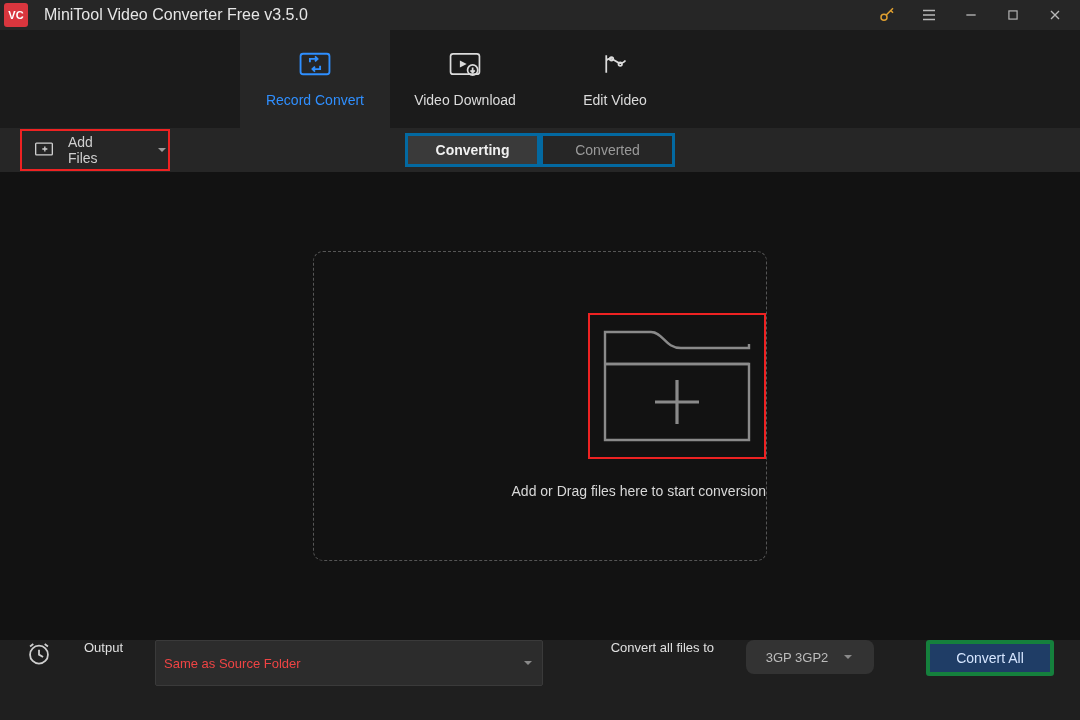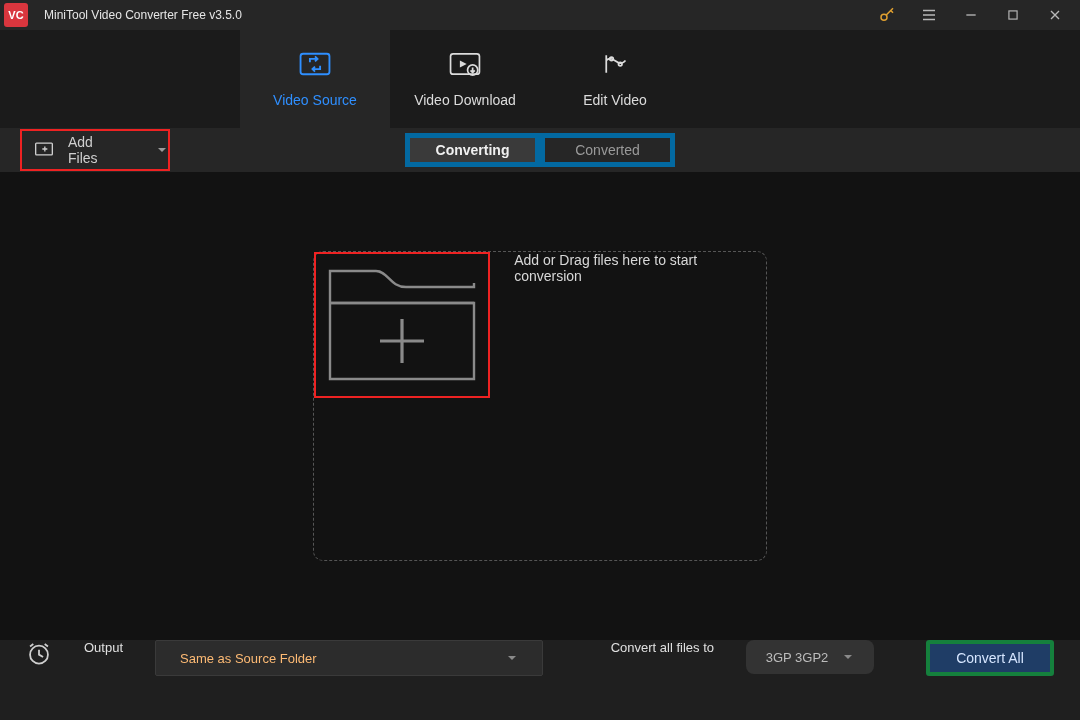--- a/index.html
+++ b/index.html
@@ -2,51 +2,51 @@
 <html><head>
 <meta charset="utf-8">
 <style>
   * { box-sizing: border-box; margin: 0; padding: 0; }
   html, body { width: 1080px; height: 720px; overflow: hidden; font-family: -apple-system, "Segoe UI", Arial, sans-serif; background:#121212; }
   .window { width:1080px; height:720px; background:#1b1b1b; display:flex; flex-direction:column; }
 
   
   .titlebar { height:30px; background:#262626; display:flex; align-items:center; padding:0 4px 0 4px; }
   .logo-box { width:24px; height:24px; background:#d9363e; border-radius:3px; display:flex; align-items:center; justify-content:center; color:#fff; font-weight:bold; font-size:11px; margin-right:16px; }
-  .title-text { color:#e6e6e6; font-size:12px; flex:0 0 auto; }
+  .title-text { color:#e6e6e6; font-size:16px; flex:0 0 auto; }
   .titlebar-spacer { flex:1; }
   .tb-icon { width:42px; height:30px; display:flex; align-items:center; justify-content:center; color:#b8b8b8; }
   .tb-icon svg { stroke:#b8b8b8; fill:none; }
   .key-icon svg { stroke:#e0a030; }
 
   
   .main-tabs { height:98px; background:#1b1b1b; display:flex; align-items:stretch; padding-left:240px; }
   .main-tab { width:150px; display:flex; flex-direction:column; align-items:center; justify-content:center; color:#dcdcdc; gap:11px; font-size:14px; }
   .main-tab.active { background:#262626; color:#2f8fff; }
   .main-tab.active svg { stroke:#2f8fff; }
   .main-tab svg { stroke:#dcdcdc; fill:none; }
 
   
   .toolbar-row { height:44px; background:#262626; display:flex; align-items:center; position:relative; }
   .add-files-btn { margin-left:20px; height:42px; width:150px; border:2px solid #e22; display:flex; align-items:center; color:#cfcfcf; font-size:14px; padding-left:12px; gap:14px; }
   .add-files-btn .caret { margin-left:18px; }
   .sub-tabs { position:absolute; left:50%; transform:translateX(-50%); display:flex; }
-  .sub-tab { width:135px; height:34px; display:flex; align-items:center; justify-content:center; font-size:14px; color:#9a9a9a; border:5px solid #0369a1; background:#262626; }
+  .sub-tab { width:135px; height:34px; display:flex; align-items:center; justify-content:center; font-size:14px; color:#9a9a9a; border:3px solid #0369a1; background:#262626; }
   .sub-tab.active { background:#3a3a3a; color:#f0f0f0; font-weight:600; }
 
   
   .drop-area-wrap { flex:1; background:#121212; display:flex; align-items:center; justify-content:center; }
-  .drop-area { width:454px; height:310px; border:1px dashed #555; border-radius:10px; display:flex; flex-direction:row; align-items:flex-start; justify-content:center; gap:24px; }
+  .drop-area { width:454px; height:310px; border:1px dashed #555; border-radius:10px; display:flex; flex-direction:column; align-items:flex-end; justify-content:center; gap:24px; }
   .folder-box { width:178px; height:146px; border:2px solid #e22; display:flex; align-items:center; justify-content:center; }
   .drop-text { color:#d8d8d8; font-size:14px; }
 
   
   .bottom-bar { height:80px; background:#1f1f1f; display:flex; align-items:flex-start; padding:0 26px; gap:32px; }
   .bb-label { color:#e0e0e0; font-size:13px; }
-  .output-select { width:388px; height:36px; background:#2c2c2c; border:1px solid #3a3a3a; color:#fdba74; font-size:13px; display:flex; align-items:center; justify-content:space-between; padding:0 24px; border-radius:2px; }
+  .output-select { width:388px; height:46px; background:#2c2c2c; border:1px solid #3a3a3a; color:#ef4444; font-size:13px; display:flex; align-items:center; justify-content:space-between; padding:0 8px; border-radius:2px; }
   .bb-spacer { flex:1; }
   .format-select { width:128px; height:34px; background:#333; color:#bcbcbc; font-size:13px; display:flex; align-items:center; justify-content:center; gap:14px; border-radius:8px; }
   .convert-btn { width:128px; height:36px; background:#1f3d66; border:4px solid #15803d; color:#d6e6ff; font-size:14px; font-weight:400; display:flex; align-items:center; justify-content:center; border-radius:3px; margin-left:20px; }
 
   .clock-icon { width:26px; height:26px; display:flex; align-items:center; justify-content:center; }
 </style>
 </head>
 <body>
 <div class="window">
 
@@ -84,21 +84,21 @@
 
   <div class="main-tabs">
     <div class="main-tab active">
       <span>
         <svg width="34" height="28" viewBox="0 0 40 32" stroke-width="2.2">
             <rect x="3" y="4" width="34" height="24" rx="3"></rect>
             <path d="M14 14 L14 10 L23 10 M20 7 L23 10 L20 13"></path>
             <path d="M26 18 L26 22 L17 22 M20 25 L17 22 L20 19"></path>
           </svg>
       </span>
-      <span>Video Source</span>
+      <span>Record Convert</span>
     </div>
     <div class="main-tab">
       <span>
         <svg width="34" height="28" viewBox="0 0 40 32" stroke-width="2">
             <rect x="3" y="4" width="34" height="24" rx="3"></rect>
             <path d="M14 12 L14 20 L22 16 Z" fill="#dcdcdc" stroke="none"></path>
             <circle cx="29" cy="23" r="6"></circle>
             <path d="M29 20 L29 26 M26.5 23.5 L29 26 L31.5 23.5"></path>
           </svg>
       </span>

